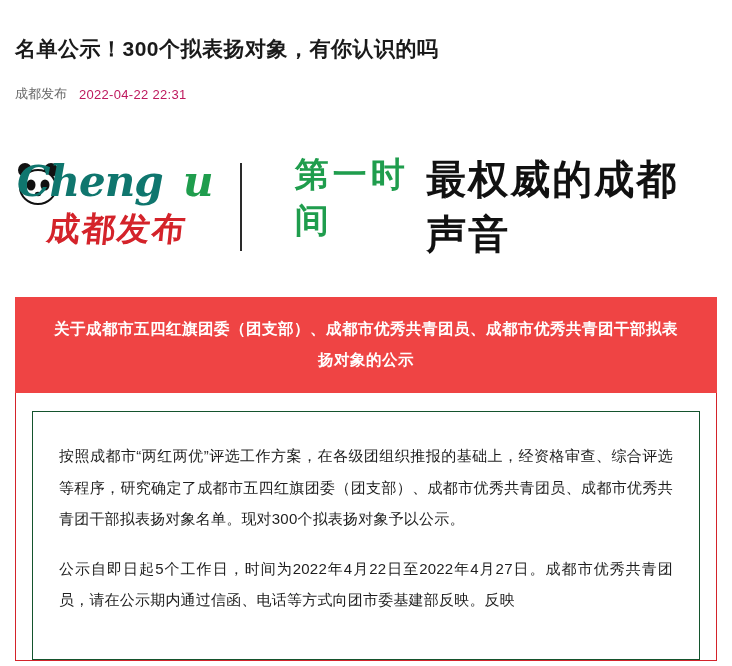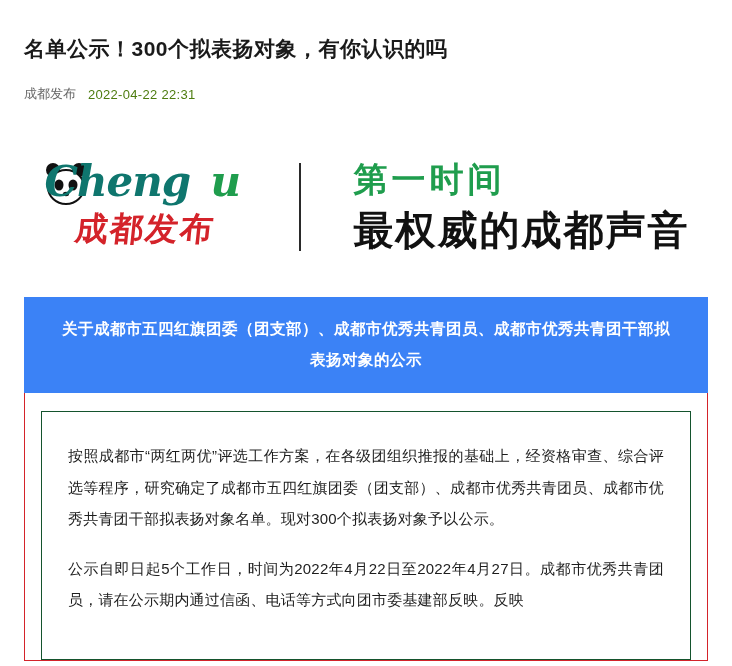--- a/index.html
+++ b/index.html
@@ -12,21 +12,21 @@
     height: 666px;
     font-family: "Liberation Sans", "DejaVu Sans", sans-serif;
     color: #222222;
     overflow: hidden;
     position: relative;
   }
   .page {
     width: 732px;
     height: 666px;
     box-sizing: border-box;
-    padding: 0 24px;
+    padding: 0 15px;
     position: relative;
   }
   .article-title {
     font-size: 21px;
     font-weight: bold;
     color: #1a1a1a;
     letter-spacing: 0.5px;
     margin: 0;
     padding-top: 34px;
     line-height: 1.4;
@@ -36,21 +36,21 @@
     align-items: center;
     margin-top: 22px;
     font-size: 13px;
     color: #8c8c8c;
   }
   .meta-source {
     color: #666666;
     margin-right: 12px;
   }
   .meta-time {
-    color: #4d7c0f;
+    color: #be185d;
     letter-spacing: 0.3px;
   }
 
   
   .banner {
     margin-top: 44px;
     height: 120px;
     position: relative;
     display: flex;
     align-items: center;
@@ -105,21 +105,20 @@
     letter-spacing: 2px;
     transform: skewX(-6deg);
   }
   .banner-divider {
     width: 2px;
     height: 88px;
     background: #2a2a2a;
   }
   .slogan-block {
     display: flex;
-    flex-direction: column;
     justify-content: center;
     margin-left: 27px;
   }
   .slogan-top {
     font-size: 34px;
     font-weight: bold;
     color: #1f9d4d;
     letter-spacing: 4px;
     font-family: "DejaVu Sans", sans-serif;
   }
@@ -127,21 +126,21 @@
     font-size: 40px;
     font-weight: bold;
     color: #111111;
     letter-spacing: 2px;
     font-family: "DejaVu Sans", sans-serif;
   }
 
   
   .red-header {
     margin-top: 30px;
-    background: #3b82f6;
+    background: #ef4444;
     color: #ffffff;
     font-size: 15.5px;
     font-weight: bold;
     line-height: 2.0;
     text-align: center;
     padding: 16px 38px 18px 38px;
     box-sizing: border-box;
     letter-spacing: 0.5px;
   }
 

